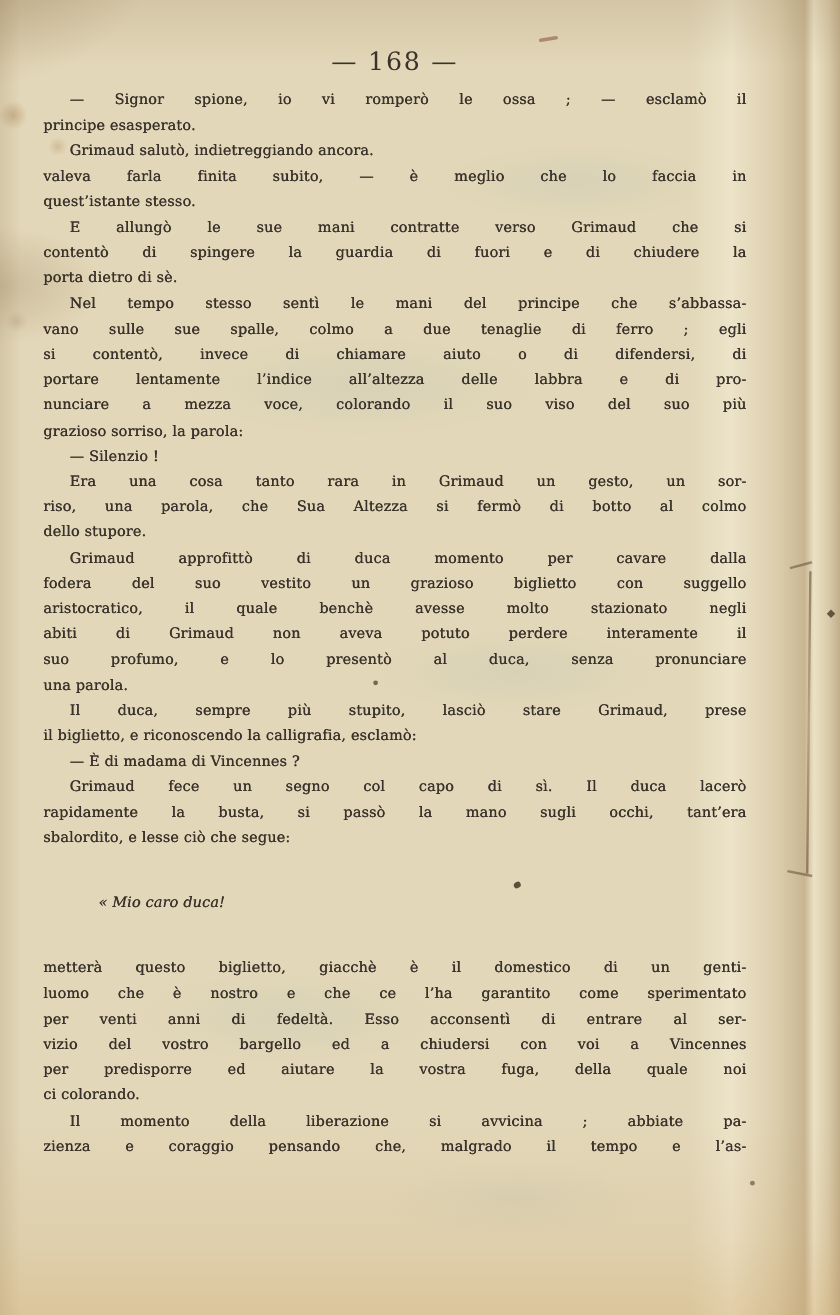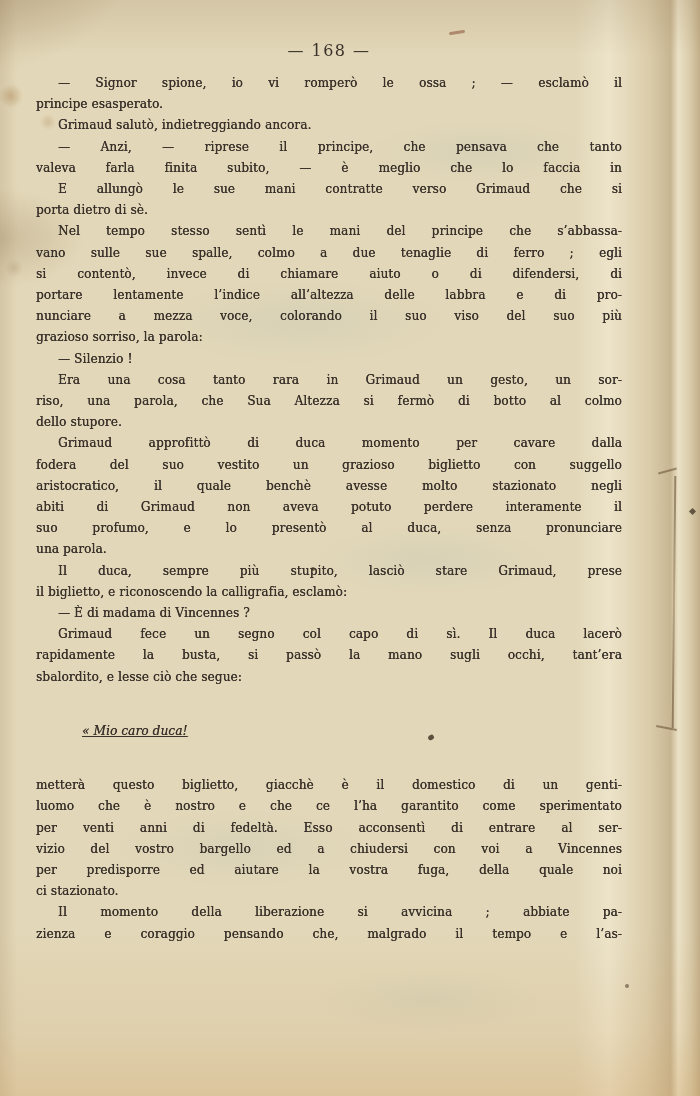--- a/index.html
+++ b/index.html
@@ -29,32 +29,32 @@
         rgba(208,188,148,0.35) 92.5%,
         rgba(150,118,74,0.34) 95.8%,
         rgba(242,233,208,0.55) 96.9%,
         rgba(196,176,136,0.30) 98.6%,
         rgba(150,118,74,0.42) 100%),
       #e2d7b8;
   }
   .textcol{position:absolute;left:36px;top:40px;width:586px;}
   .pageheader{
     text-align:center;
-    font-size:16px;
+    font-size:21px;
     letter-spacing:1.5px;
     line-height:22px;
     margin-bottom:11px;
   }
   .para{font-size:12px;line-height:21.2px;letter-spacing:0.15px;}
   .para .line{text-align:justify;text-align-last:justify;text-shadow:0.25px 0 0 currentColor;}
   .para .line.first{text-indent:22px;}
   .para .line.endline{text-align-last:left;}
   .para.gap{margin-top:33px;}
   .para.italic{font-style:italic;}
-  .para.salute .line{text-align-last:left;text-indent:46px;text-decoration:underline;}
+  .para.salute .line{text-align-last:left;text-indent:46px;}
   .deco{position:absolute;}
   .thread{left:673px;top:476px;width:2px;height:252px;
     background:linear-gradient(to bottom, rgba(90,66,38,0.55), rgba(115,88,52,0.32) 50%, rgba(90,66,38,0.55));
     transform:rotate(0.6deg);}
   .thread-hook-top{left:658px;top:470px;width:19px;height:2px;background:rgba(90,66,38,0.5);transform:rotate(-15deg);}
   .thread-hook-bottom{left:656px;top:727px;width:21px;height:2px;background:rgba(90,66,38,0.5);transform:rotate(11deg);}
   .speck-a{left:428px;top:735px;width:6px;height:5px;background:rgba(58,45,30,0.8);border-radius:60% 40% 50% 50%;transform:rotate(-30deg);}
   .speck-b{left:311px;top:567px;width:4px;height:4px;background:rgba(70,55,38,0.7);border-radius:50%;}
   .speck-c{left:690px;top:509px;width:5px;height:5px;background:rgba(60,48,32,0.75);transform:rotate(45deg);}
   .speck-d{left:625px;top:984px;width:4px;height:4px;background:rgba(70,55,38,0.55);border-radius:50%;}
@@ -68,25 +68,26 @@
     <div class="pageheader">— 168 —</div>
     <div>
         <div class="para">
           <div class="line first">— Signor spione, io vi romperò le ossa ; — esclamò il</div>
           <div class="line endline">principe esasperato.</div>
         </div>
         <div class="para">
           <div class="line first endline">Grimaud salutò, indietreggiando ancora.</div>
         </div>
         <div class="para">
-          <div class="line first">— Anzi, — riprese il principe, che pensava che tanto</div>
           <div class="line">valeva farla finita subito, — è meglio che lo faccia in</div>
+          <div class="line endline">quest’istante stesso.</div>
         </div>
         <div class="para">
           <div class="line first">E allungò le sue mani contratte verso Grimaud che si</div>
+          <div class="line">contentò di spingere la guardia di fuori e di chiudere la</div>
           <div class="line endline">porta dietro di sè.</div>
         </div>
         <div class="para">
           <div class="line first">Nel tempo stesso sentì le mani del principe che s’abbassa-</div>
           <div class="line">vano sulle sue spalle, colmo a due tenaglie di ferro ; egli</div>
           <div class="line">si contentò, invece di chiamare aiuto o di difendersi, di</div>
           <div class="line">portare lentamente l’indice all’altezza delle labbra e di pro-</div>
           <div class="line">nunciare a mezza voce, colorando il suo viso del suo più</div>
           <div class="line endline">grazioso sorriso, la parola:</div>
         </div>
@@ -120,21 +121,21 @@
         </div>
         <div class="para italic gap salute">
           <div class="line first endline">« Mio caro duca!</div>
         </div>
         <div class="para gap">
           <div class="line">metterà questo biglietto, giacchè è il domestico di un genti-</div>
           <div class="line">luomo che è nostro e che ce l’ha garantito come sperimentato</div>
           <div class="line">per venti anni di fedeltà. Esso acconsentì di entrare al ser-</div>
           <div class="line">vizio del vostro bargello ed a chiudersi con voi a Vincennes</div>
           <div class="line">per predisporre ed aiutare la vostra fuga, della quale noi</div>
-          <div class="line endline">ci stazionato.</div>
+          <div class="line endline">ci colorando.</div>
         </div>
         <div class="para">
           <div class="line first">Il momento della liberazione si avvicina ; abbiate pa-</div>
           <div class="line">zienza e coraggio pensando che, malgrado il tempo e l’as-</div>
         </div>
       </div>
   </div>
 
   <div class="deco mark-dash"></div>
   <div class="deco thread"></div>

